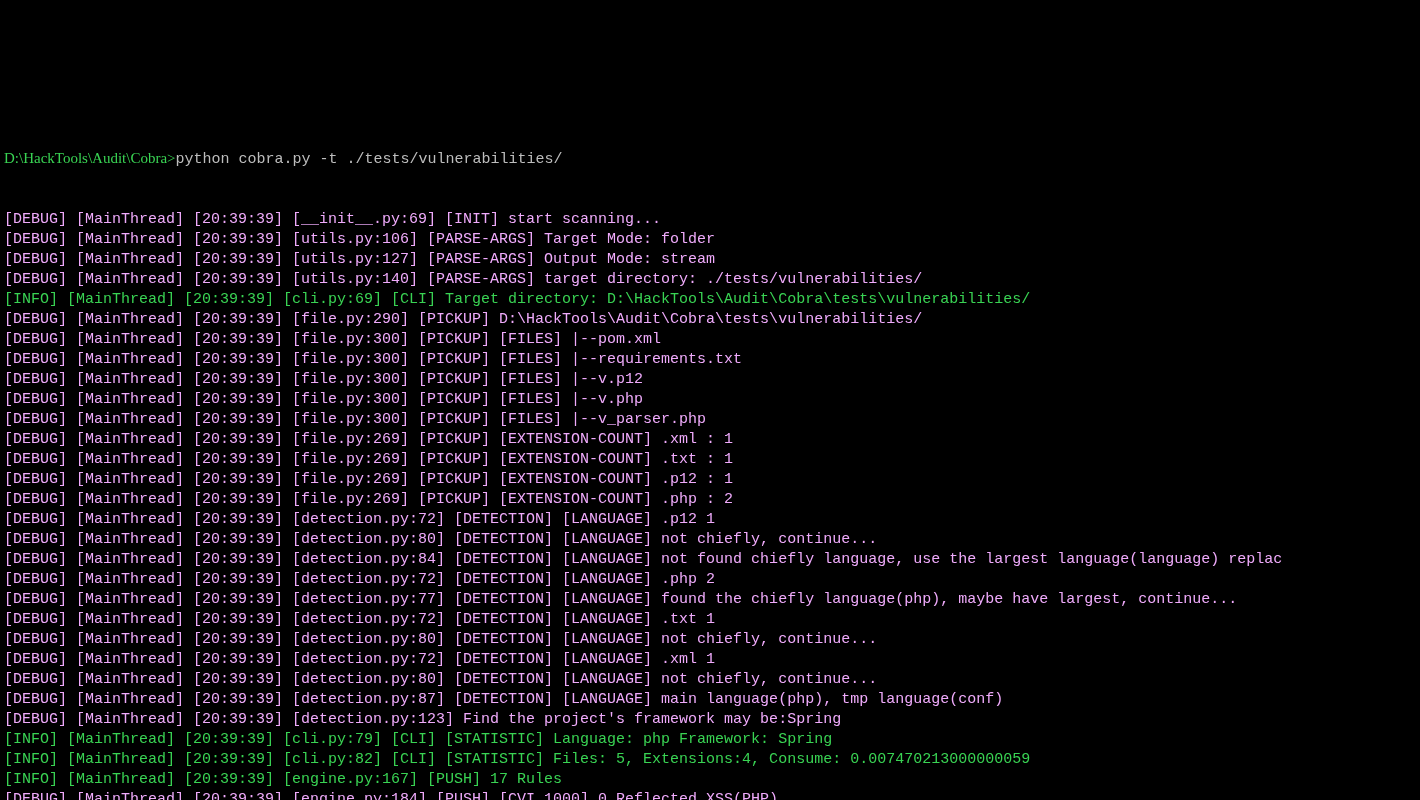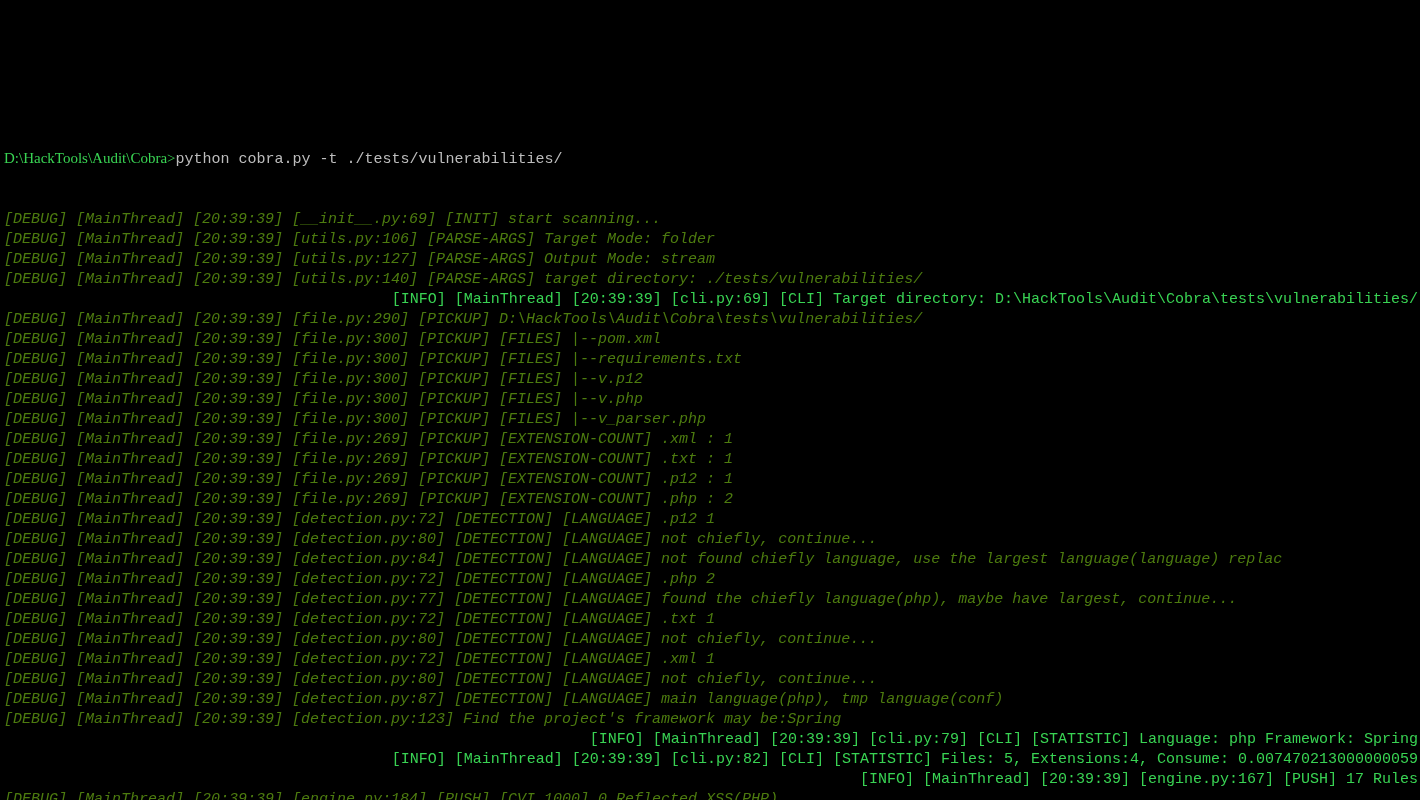--- a/index.html
+++ b/index.html
@@ -15,22 +15,22 @@
     white-space: pre;
   }
   .terminal {
     padding: 8px 2px 2px 4px;
   }
   .line {
     display: block;
   }
   .prompt { color: #39d353; font-family: Liberation Serif, serif; }
   .cmd    { color: #bdbdbd; }
-  .debug  { color: #4d7c0f; font-style: italic; }
-  .info   { color: #39d353; text-align: right; }
+  .debug  { color: #f0abfc; }
+  .info   { color: #39d353; }
 </style>
 </head>
 <body>
 
 
 
 <div class="terminal">
   <span class="line"><span class="prompt">D:\HackTools\Audit\Cobra&gt;</span><span class="cmd">python cobra.py -t ./tests/vulnerabilities/</span></span>
   <div id="log-lines"><span class="line debug">[DEBUG] [MainThread] [20:39:39] [__init__.py:69] [INIT] start scanning...</span><span class="line debug">[DEBUG] [MainThread] [20:39:39] [utils.py:106] [PARSE-ARGS] Target Mode: folder</span><span class="line debug">[DEBUG] [MainThread] [20:39:39] [utils.py:127] [PARSE-ARGS] Output Mode: stream</span><span class="line debug">[DEBUG] [MainThread] [20:39:39] [utils.py:140] [PARSE-ARGS] target directory: ./tests/vulnerabilities/</span><span class="line info">[INFO] [MainThread] [20:39:39] [cli.py:69] [CLI] Target directory: D:\HackTools\Audit\Cobra\tests\vulnerabilities/</span><span class="line debug">[DEBUG] [MainThread] [20:39:39] [file.py:290] [PICKUP] D:\HackTools\Audit\Cobra\tests\vulnerabilities/</span><span class="line debug">[DEBUG] [MainThread] [20:39:39] [file.py:300] [PICKUP] [FILES] |--pom.xml</span><span class="line debug">[DEBUG] [MainThread] [20:39:39] [file.py:300] [PICKUP] [FILES] |--requirements.txt</span><span class="line debug">[DEBUG] [MainThread] [20:39:39] [file.py:300] [PICKUP] [FILES] |--v.p12</span><span class="line debug">[DEBUG] [MainThread] [20:39:39] [file.py:300] [PICKUP] [FILES] |--v.php</span><span class="line debug">[DEBUG] [MainThread] [20:39:39] [file.py:300] [PICKUP] [FILES] |--v_parser.php</span><span class="line debug">[DEBUG] [MainThread] [20:39:39] [file.py:269] [PICKUP] [EXTENSION-COUNT] .xml : 1</span><span class="line debug">[DEBUG] [MainThread] [20:39:39] [file.py:269] [PICKUP] [EXTENSION-COUNT] .txt : 1</span><span class="line debug">[DEBUG] [MainThread] [20:39:39] [file.py:269] [PICKUP] [EXTENSION-COUNT] .p12 : 1</span><span class="line debug">[DEBUG] [MainThread] [20:39:39] [file.py:269] [PICKUP] [EXTENSION-COUNT] .php : 2</span><span class="line debug">[DEBUG] [MainThread] [20:39:39] [detection.py:72] [DETECTION] [LANGUAGE] .p12 1</span><span class="line debug">[DEBUG] [MainThread] [20:39:39] [detection.py:80] [DETECTION] [LANGUAGE] not chiefly, continue...</span><span class="line debug">[DEBUG] [MainThread] [20:39:39] [detection.py:84] [DETECTION] [LANGUAGE] not found chiefly language, use the largest language(language) replac</span><span class="line debug">[DEBUG] [MainThread] [20:39:39] [detection.py:72] [DETECTION] [LANGUAGE] .php 2</span><span class="line debug">[DEBUG] [MainThread] [20:39:39] [detection.py:77] [DETECTION] [LANGUAGE] found the chiefly language(php), maybe have largest, continue...</span><span class="line debug">[DEBUG] [MainThread] [20:39:39] [detection.py:72] [DETECTION] [LANGUAGE] .txt 1</span><span class="line debug">[DEBUG] [MainThread] [20:39:39] [detection.py:80] [DETECTION] [LANGUAGE] not chiefly, continue...</span><span class="line debug">[DEBUG] [MainThread] [20:39:39] [detection.py:72] [DETECTION] [LANGUAGE] .xml 1</span><span class="line debug">[DEBUG] [MainThread] [20:39:39] [detection.py:80] [DETECTION] [LANGUAGE] not chiefly, continue...</span><span class="line debug">[DEBUG] [MainThread] [20:39:39] [detection.py:87] [DETECTION] [LANGUAGE] main language(php), tmp language(conf)</span><span class="line debug">[DEBUG] [MainThread] [20:39:39] [detection.py:123] Find the project's framework may be:Spring</span><span class="line info">[INFO] [MainThread] [20:39:39] [cli.py:79] [CLI] [STATISTIC] Language: php Framework: Spring</span><span class="line info">[INFO] [MainThread] [20:39:39] [cli.py:82] [CLI] [STATISTIC] Files: 5, Extensions:4, Consume: 0.007470213000000059</span><span class="line info">[INFO] [MainThread] [20:39:39] [engine.py:167] [PUSH] 17 Rules</span><span class="line debug">[DEBUG] [MainThread] [20:39:39] [engine.py:184] [PUSH] [CVI_1000] 0.Reflected XSS(PHP)</span></div>
 </div>

